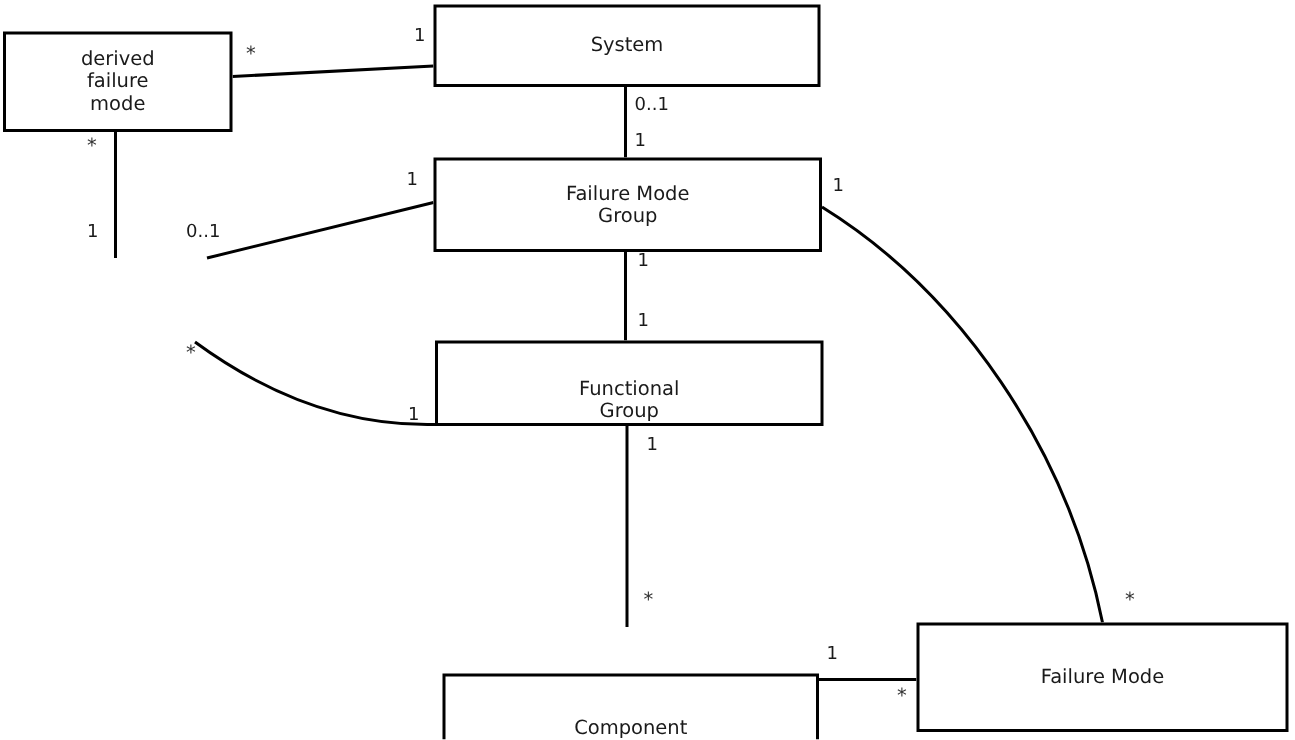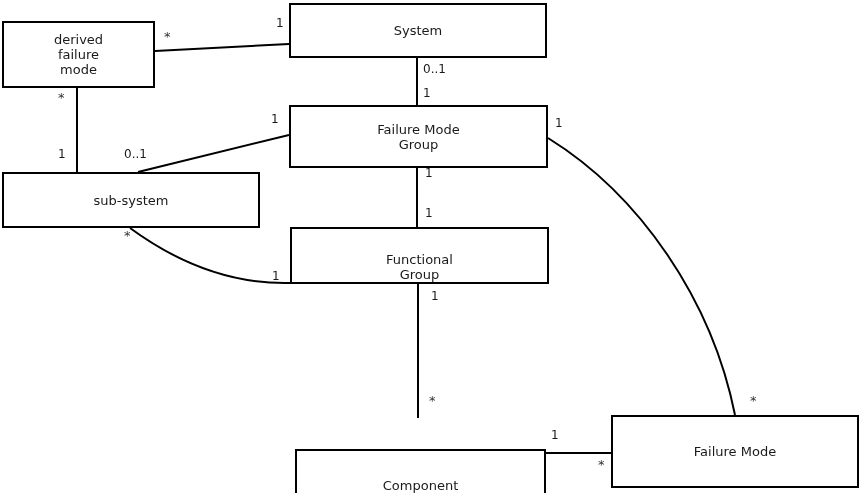--- a/index.html
+++ b/index.html
@@ -77,23 +77,20 @@
     </div>
     <div class="node" style="left: 2px; top: 21px; width: 153px; height: 67px;">
       <div class="node-label">derived
 failure
 mode</div>
     </div>
     <div class="node" style="left: 289px; top: 105px; width: 259px; height: 63px;">
       <div class="node-label">Failure Mode
 Group</div>
     </div>
-    <div class="node" style="left: 2px; top: 172px; width: 258px; height: 56px;">
-      <div class="node-label">sub-system</div>
-    </div>
     <div class="node" style="left: 290px; top: 227px; width: 259px; height: 57px; align-items: flex-end;">
       <div class="node-label">Functional
 Group</div>
     </div>
     <div class="node" style="left: 295px; top: 418px; width: 251px; height: 73px; margin-top: 31px;">
       <div class="node-label">Component</div>
     </div>
     <div class="node" style="left: 611px; top: 415px; width: 248px; height: 73px;">
       <div class="node-label">Failure Mode</div>
     </div>

